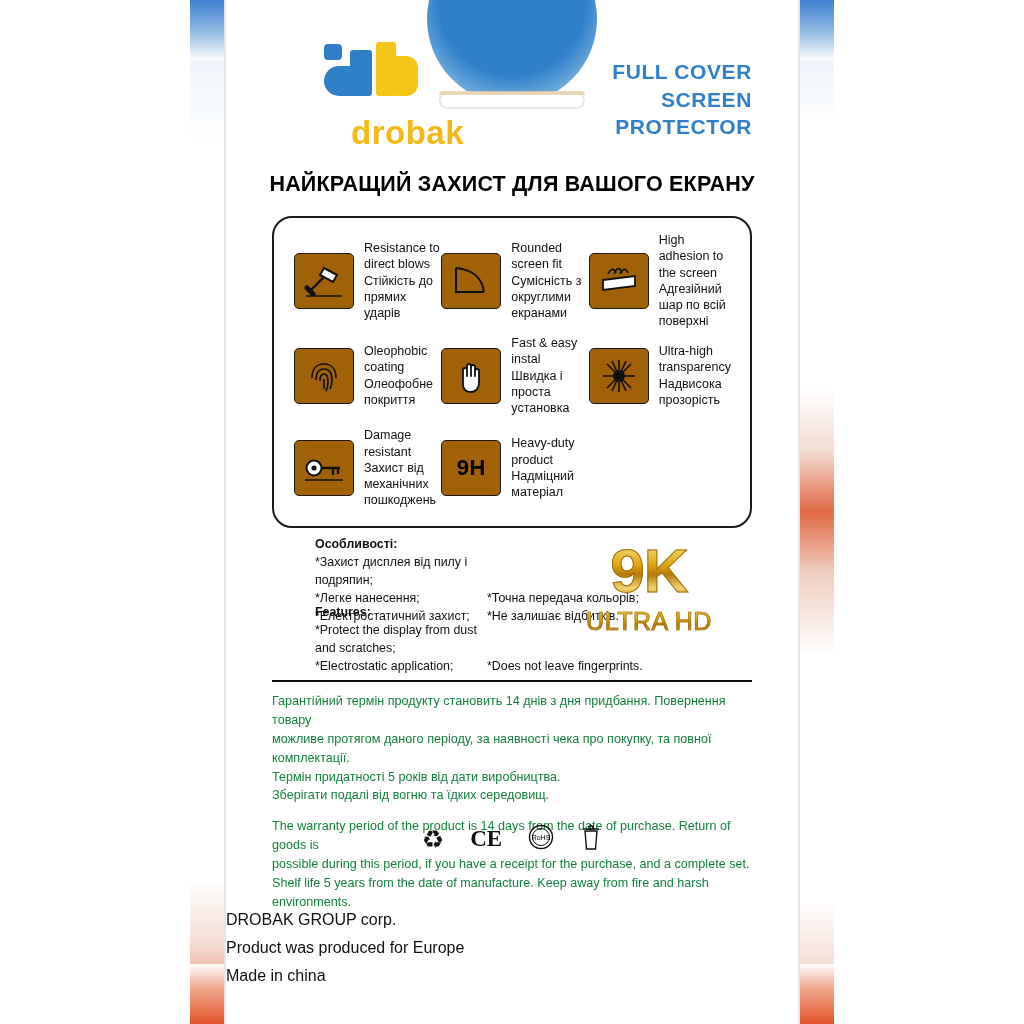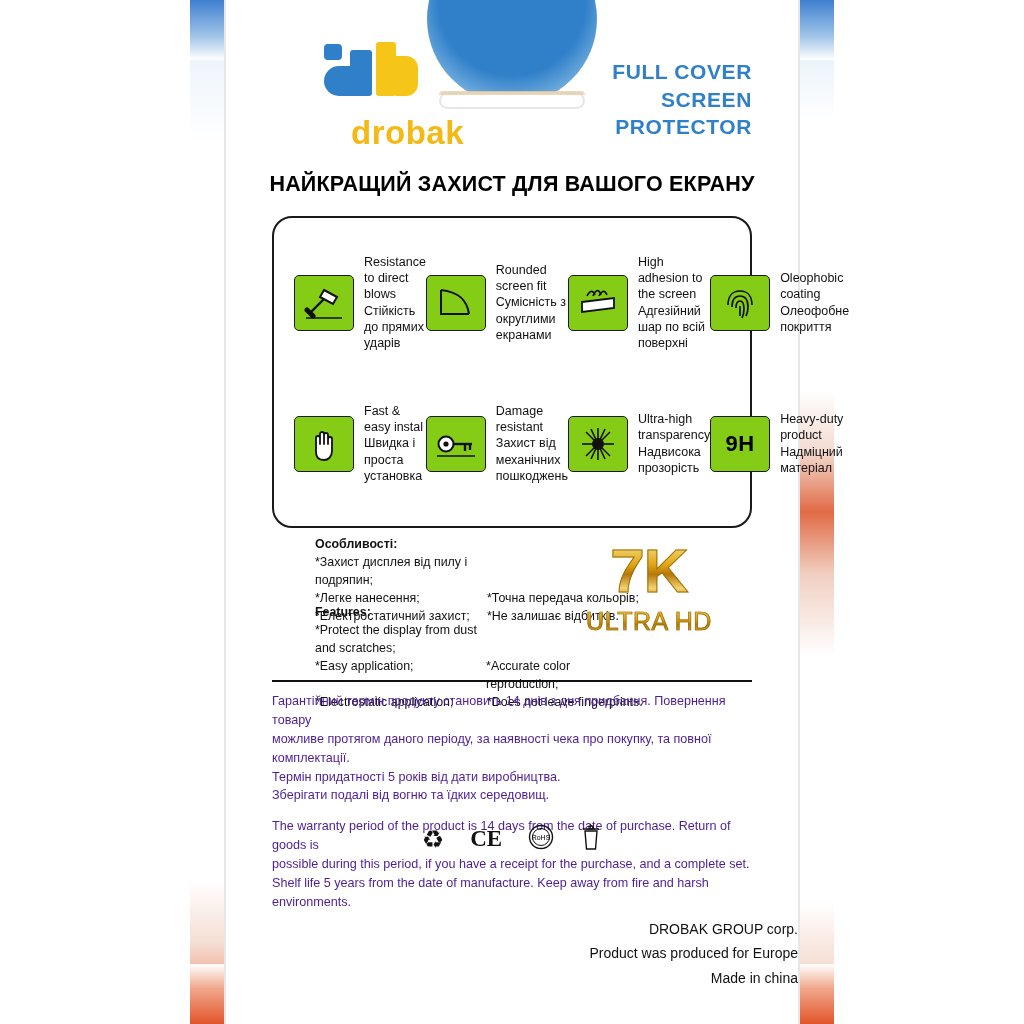--- a/index.html
+++ b/index.html
@@ -42,23 +42,23 @@
   #logo-text{font-size:33px;font-weight:bold;color:#f5b915;text-align:right;letter-spacing:.5px;margin-top:2px;}
 
   
   #fullcover{position:absolute;right:46px;top:58px;text-align:right;color:#2f7fc9;font-weight:bold;font-size:21px;line-height:1.32;letter-spacing:.6px;margin-left:44px;}
 
   
   #headline{position:absolute;left:0;right:0;top:172px;text-align:center;font-size:21.5px;font-weight:bold;color:#000000;letter-spacing:.2px;}
 
   
   #feature-box{position:absolute;left:46px;right:46px;top:216px;height:308px;border:2px solid #1a1a1a;border-radius:20px;}
-  #feature-grid{position:absolute;left:20px;right:14px;top:14px;bottom:12px;display:grid;grid-template-columns:1fr 1fr 1fr 1fr;grid-auto-rows:1fr;}
+  #feature-grid{position:absolute;left:20px;right:14px;top:14px;bottom:12px;display:grid;grid-template-columns:1fr 1fr 1fr;grid-auto-rows:1fr;}
   .fcell{display:flex;align-items:center;gap:10px;}
-  .ficon{flex:0 0 auto;width:58px;height:54px;border:1.6px solid #1a1a1a;border-radius:5px;display:flex;align-items:center;justify-content:center;background:#84cc16;}
+  .ficon{flex:0 0 auto;width:58px;height:54px;border:1.6px solid #1a1a1a;border-radius:5px;display:flex;align-items:center;justify-content:center;background:#a16207;}
   .ficon svg{display:block;}
   .ftext{font-size:12.5px;line-height:1.3;color:#111;}
   .ftext .en{display:block;}
   .ftext .ua{display:block;}
   .nine{font-size:22px;font-weight:bold;letter-spacing:.5px;}
 
   
   #lists{position:absolute;left:46px;right:46px;top:536px;height:140px;font-size:12.4px;color:#111;line-height:1.45;margin-left:43px;}
   .lst-title{font-weight:bold;}
   .lst-row{display:flex;}
@@ -72,29 +72,29 @@
      background:linear-gradient(to bottom,#f7e08a 0%,#e0a718 38%,#b6780a 55%,#f3d271 78%,#c8900f 100%);
      -webkit-background-clip:text;background-clip:text;color:transparent;
      -webkit-text-stroke:1px #9a7008;}
   #k4 .sub{margin-top:2px;font-size:25px;font-weight:normal;letter-spacing:.5px;
      background:linear-gradient(to bottom,#f7e08a 0%,#dda516 45%,#b6780a 60%,#efc95f 100%);
      -webkit-background-clip:text;background-clip:text;color:transparent;
      -webkit-text-stroke:.7px #9a7008;}
 
   
   #rule{position:absolute;left:46px;right:46px;top:680px;height:1.5px;background:#111;}
-  #warranty{position:absolute;left:46px;right:46px;top:692px;font-size:12.6px;line-height:1.5;color:#4c1d95;}
+  #warranty{position:absolute;left:46px;right:46px;top:692px;font-size:12.6px;line-height:1.5;color:#15803d;}
   #warranty .gap{height:12px;}
 
   
   #symbols{position:absolute;left:0;right:0;top:816px;height:46px;display:flex;justify-content:center;align-items:center;gap:26px;}
   .sym{color:#111;}
 
   
-  #footer{position:absolute;left:0;right:0;bottom:34px;text-align:right;font-size:14px;line-height:1.75;color:#111;}
+  #footer{position:absolute;left:0;right:0;bottom:34px;text-align:left;font-size:16px;line-height:1.75;color:#111;}
 </style>
 </head>
 <body>
 
 <div id="package">
 
   <div class="edge-strip edge-left"></div>
   <div class="edge-strip edge-right"></div>
   <div class="corner corner-tl"></div>
   <div class="corner corner-tr"></div>
@@ -193,37 +193,20 @@
 
         <div class="fcell">
           <div class="ficon">
             <svg width="34" height="36" viewBox="0 0 34 36">
               <path d="M9 22 L9 12 a2 2 0 0 1 4 0 L13 18 L13 8 a2 2 0 0 1 4 0 L17 18 L17 9 a2 2 0 0 1 4 0 L21 18 L21 13 a2 2 0 0 1 4 0 L25 25 c0 6 -4 9 -8 9 c-5 0 -8 -3 -8 -8 z" fill="#fff" stroke="#111" stroke-width="1.8" stroke-linejoin="round"></path>
             </svg>
           </div>
           <div class="ftext">
             <span class="en">Fast &amp; easy instal</span>
             <span class="ua">Швидка і проста установка</span>
-          </div>
-        </div>
-
-        <div class="fcell">
-          <div class="ficon">
-            <svg width="42" height="30" viewBox="0 0 42 30">
-              <circle cx="11" cy="15" r="7.5" fill="#fff" stroke="#111" stroke-width="2"></circle>
-              <circle cx="11" cy="15" r="2.6" fill="#111"></circle>
-              <path d="M18 15 L37 15" stroke="#111" stroke-width="2.4"></path>
-              <path d="M30 15 L30 22" stroke="#111" stroke-width="2.4"></path>
-              <path d="M35 15 L35 21" stroke="#111" stroke-width="2.4"></path>
-              <path d="M2 27 L40 27" stroke="#111" stroke-width="1.5"></path>
-            </svg>
-          </div>
-          <div class="ftext">
-            <span class="en">Damage resistant</span>
-            <span class="ua">Захист від механічних пошкоджень</span>
           </div>
         </div>
 
         <div class="fcell">
           <div class="ficon">
             <svg width="38" height="36" viewBox="0 0 38 36">
               <g stroke="#111" stroke-width="1.6">
                 <path d="M19 2 L19 34"></path>
                   <path d="M3 18 L35 18"></path>
                 <path d="M7 6 L31 30"></path>
@@ -235,20 +218,37 @@
             </svg>
           </div>
           <div class="ftext">
             <span class="en">Ultra-high transparency</span>
             <span class="ua">Надвисока прозорість</span>
           </div>
         </div>
 
         <div class="fcell">
           <div class="ficon">
+            <svg width="42" height="30" viewBox="0 0 42 30">
+              <circle cx="11" cy="15" r="7.5" fill="#fff" stroke="#111" stroke-width="2"></circle>
+              <circle cx="11" cy="15" r="2.6" fill="#111"></circle>
+              <path d="M18 15 L37 15" stroke="#111" stroke-width="2.4"></path>
+              <path d="M30 15 L30 22" stroke="#111" stroke-width="2.4"></path>
+              <path d="M35 15 L35 21" stroke="#111" stroke-width="2.4"></path>
+              <path d="M2 27 L40 27" stroke="#111" stroke-width="1.5"></path>
+            </svg>
+          </div>
+          <div class="ftext">
+            <span class="en">Damage resistant</span>
+            <span class="ua">Захист від механічних пошкоджень</span>
+          </div>
+        </div>
+
+        <div class="fcell">
+          <div class="ficon">
             <span class="nine">9H</span>
           </div>
           <div class="ftext">
             <span class="en">Heavy-duty product</span>
             <span class="ua">Надміцний матеріал</span>
           </div>
         </div>
 
       </div>
     </div>
@@ -271,31 +271,27 @@
           </div>
       </div>
 
       <div id="en-list">
         <div class="lst-title">Features:</div>
         <div class="lst-row">
             <span class="c1">*Protect the display from dust and scratches;</span>
             <span></span>
           </div>
         <div class="lst-row">
-            <span class="c1">*Easy application;</span>
-            <span>*Accurate color reproduction;</span>
-          </div>
-        <div class="lst-row">
             <span class="c1">*Electrostatic application;</span>
             <span>*Does not leave fingerprints.</span>
           </div>
       </div>
 
       <div id="k4">
-        <div class="big">7K</div>
+        <div class="big">9K</div>
         <div class="sub">ULTRA HD</div>
       </div>
 
     </div>
 
     <div id="rule"></div>
 
     <div id="warranty">
       <div>Гарантійний термін продукту становить 14 днів з дня придбання. Повернення товару</div>
       <div>можливе протягом даного періоду, за наявності чека про покупку, та повної комплектації.</div>

